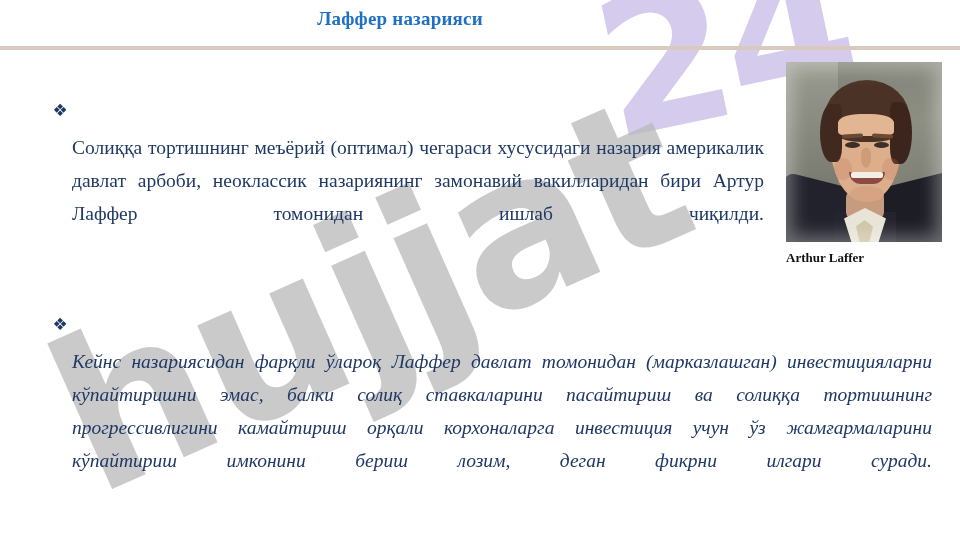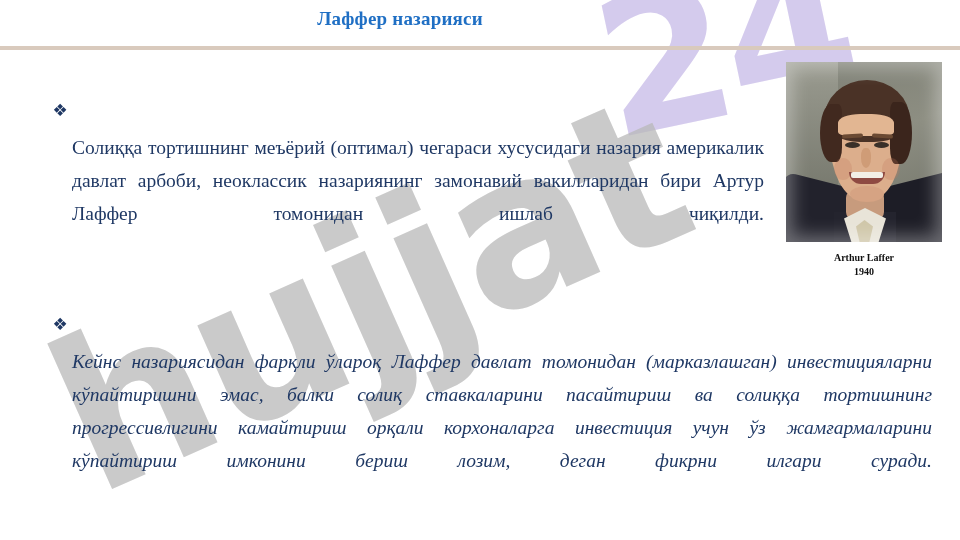--- a/index.html
+++ b/index.html
@@ -143,22 +143,22 @@
   }
   .portrait {
     position: relative;
     width: 156px;
     height: 180px;
     overflow: hidden;
     background: #6c6f63;
   }
   .caption {
     margin-top: 9px;
-    text-align: center;
-    font-size: 10px;
+    text-align: left;
+    font-size: 13px;
     font-weight: bold;
     color: #111111;
     line-height: 14px;
     font-family: "Liberation Serif", serif;
   }
 
   
   .ph-bg       { position:absolute; inset:0; background: linear-gradient(160deg,#7d7f74 0%,#8d8e82 45%,#6f7166 100%); }
   .ph-bg2      { position:absolute; left:0; top:0; width:52px; height:180px; background: linear-gradient(180deg,#9a9b90,#6a6c61); }
   .ph-suit-l   { position:absolute; left:-10px; top:120px; width:92px; height:70px; background:#22222c; transform: rotate(14deg); border-radius:10px 30px 0 0; }
@@ -236,17 +236,16 @@
       <div class="ph-cheek-r"></div>
       <div class="ph-nose"></div>
       <div class="ph-mouth">
           <div class="ph-teeth"></div>
         </div>
       <div class="ph-chin"></div>
       <div class="ph-vig"></div>
     </div>
     <div class="caption">
       <div>Arthur Laffer</div>
-      <div>1940</div>
     </div>
   </div>
 
 </div>
 
 </body></html>

